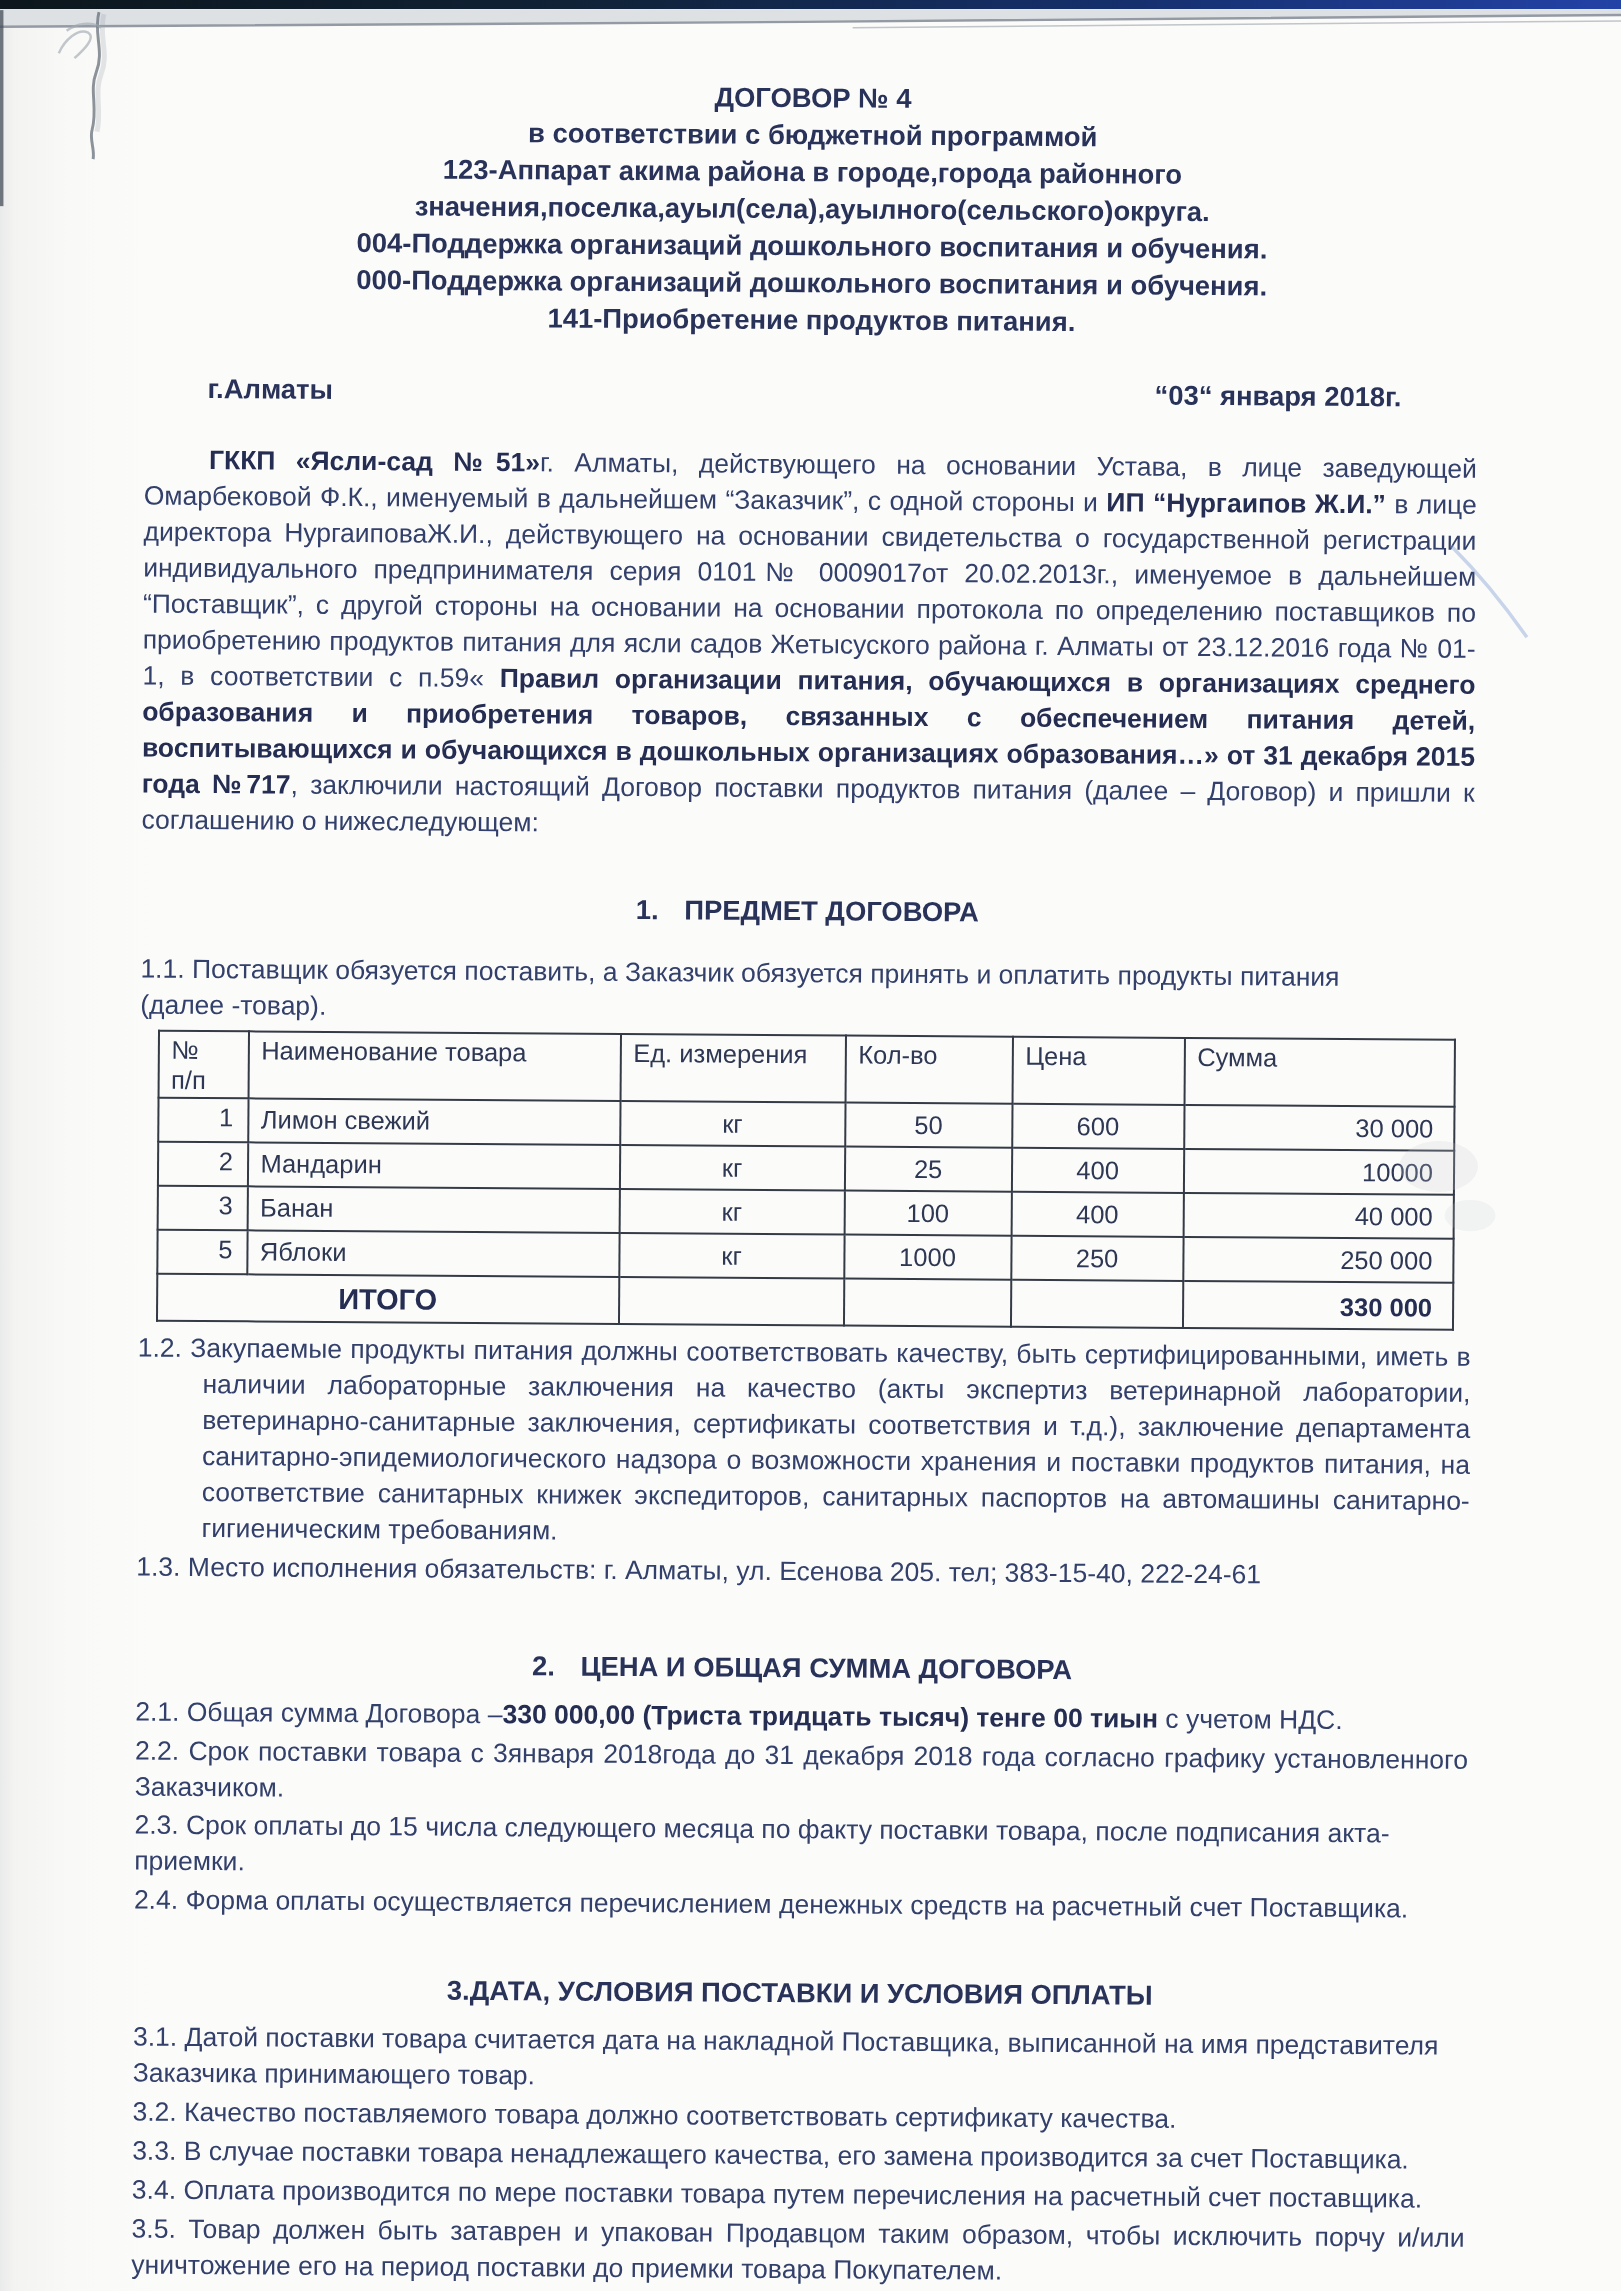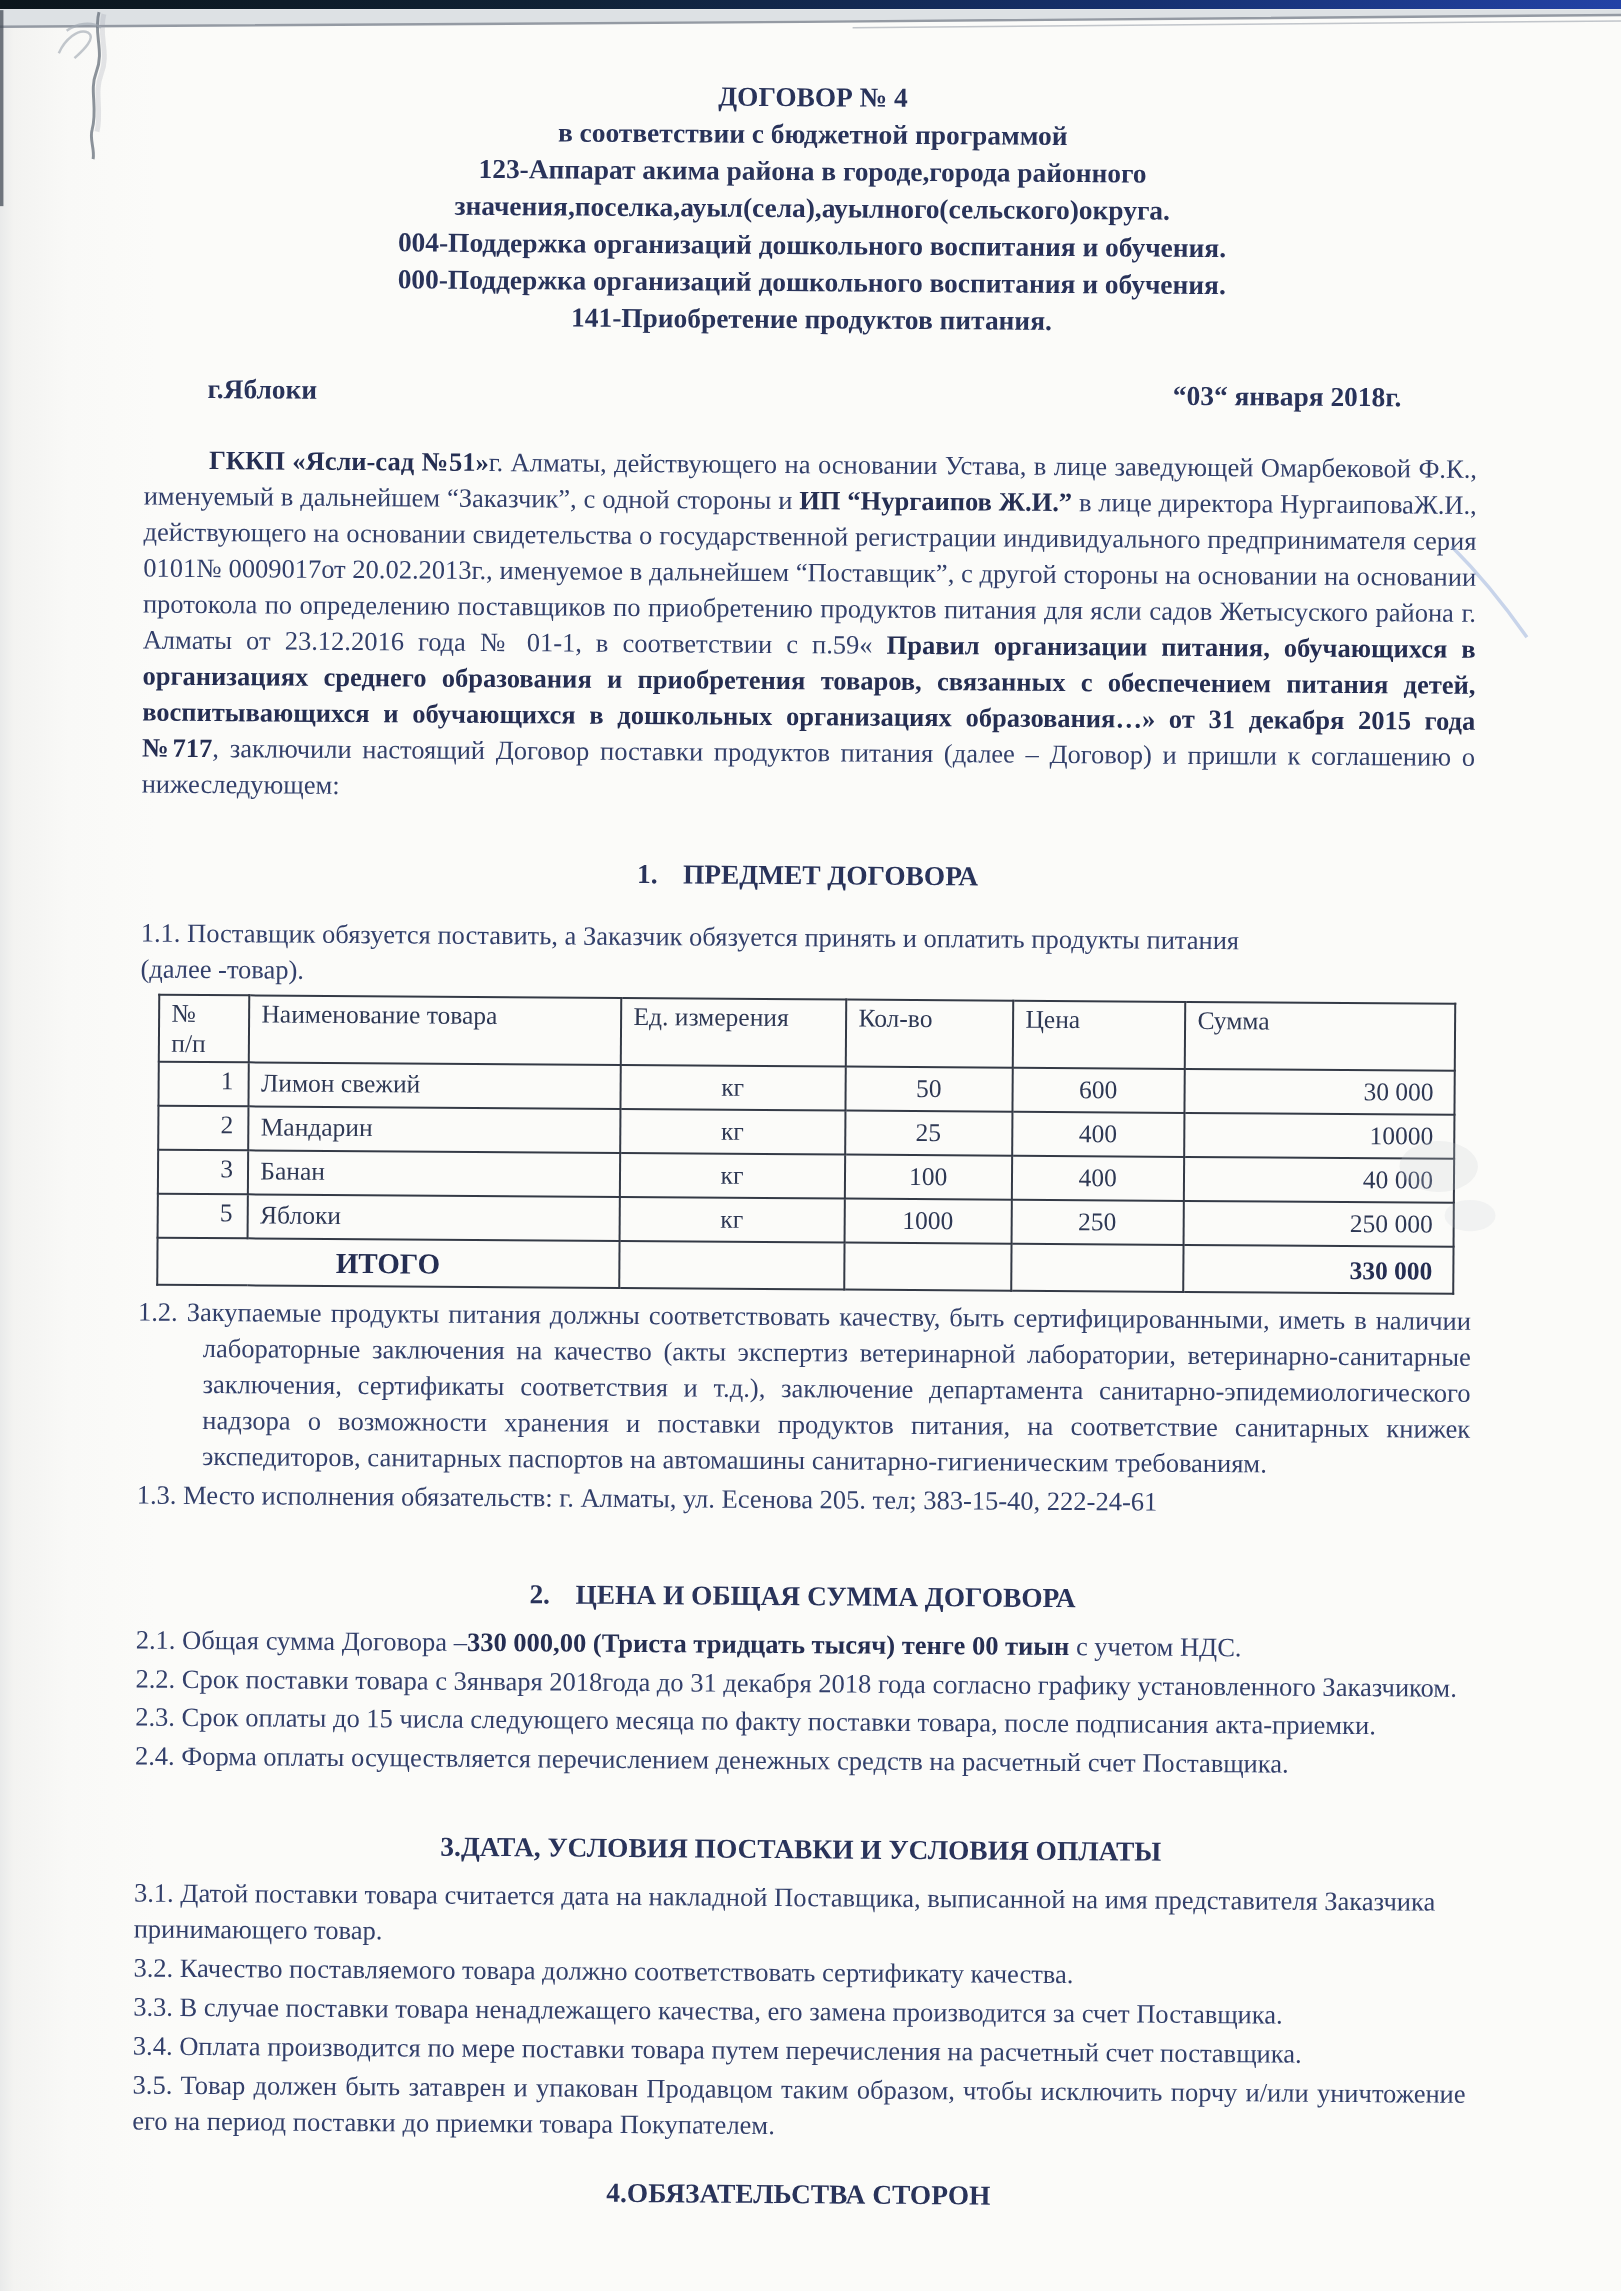--- a/index.html
+++ b/index.html
@@ -1,20 +1,20 @@
 <!DOCTYPE html>
 <html><head>
 <meta charset="utf-8">
 <style>
   * { margin:0; padding:0; box-sizing:border-box; }
   html,body { background:#fbfbf9; }
   .page {
     position:relative; width:1621px; height:2292px; overflow:hidden;
     background:linear-gradient(90deg,#e9eaea 0px,#f3f3f1 13.7px,#f9f9f7 69px,#fbfbf9 157px,#fbfbf9 100%);
-    font-family:Liberation Serif, serif; color:#33406b;
+    font-family:Liberation Sans, sans-serif; color:#33406b;
   }
   .scan-band { position:absolute; top:0; left:0; width:100%; height:8.8px; z-index:4;
     background:linear-gradient(90deg,#0c161c,#102236 35%,#16306e 70%,#2342a6); }
   .artifacts { position:absolute; top:0; left:0; z-index:3; pointer-events:none; }
   .doc { position:absolute; top:0; left:0; width:1621px; padding:74px 141px 0 147px;
     transform:rotate(0.4deg); transform-origin:59px 29px; z-index:2;
     font-size:26.5px; line-height:36px; }
   .hdr { text-align:center; font-weight:bold; font-size:27.4px; line-height:37px; color:#29335a; }
   .place-date { display:flex; justify-content:space-between; font-weight:bold; font-size:27.4px;
     margin-top:37px; padding:0 76px 0 63px; color:#29335a; }
@@ -72,21 +72,21 @@
       <div>ДОГОВОР № 4</div>
       <div>в соответствии с бюджетной программой</div>
       <div>123-Аппарат акима района в городе,города районного</div>
       <div>значения,поселка,ауыл(села),ауылного(сельского)округа.</div>
       <div>004-Поддержка организаций дошкольного воспитания и обучения.</div>
       <div>000-Поддержка организаций дошкольного воспитания и обучения.</div>
       <div>141-Приобретение продуктов питания.</div>
     </div>
 
     <div class="place-date">
-      <span>г.Яблоки</span>
+      <span>г.Алматы</span>
       <span>“03“ января 2018г.</span>
     </div>
 
     <p class="preamble"><b>ГККП «Ясли-сад №51»</b><span>г. Алматы, действующего на основании Устава,  в лице  заведующей Омарбековой Ф.К., именуемый в дальнейшем “Заказчик”, с одной стороны и </span><b>ИП “Нургаипов Ж.И.”</b><span> в лице директора НургаиповаЖ.И.,  действующего на основании свидетельства о государственной регистрации индивидуального предпринимателя серия 0101№  0009017от 20.02.2013г.,  именуемое в дальнейшем “Поставщик”,  с другой стороны на основании на основании протокола по определению поставщиков по приобретению продуктов питания для ясли садов Жетысуского района г. Алматы от 23.12.2016 года № 01-1, в соответствии с п.59« </span><b>Правил организации питания, обучающихся в организациях среднего образования и приобретения товаров, связанных с обеспечением питания детей, воспитывающихся и обучающихся в дошкольных организациях образования…» от 31 декабря 2015 года №717</b><span>, заключили настоящий Договор поставки продуктов питания (далее – Договор) и пришли к соглашению о нижеследующем:</span></p>
 
     <div class="sec-h h1">
       <span class="num">1.</span><span>ПРЕДМЕТ ДОГОВОРА</span>
     </div>
 
     <div class="clause c11">

